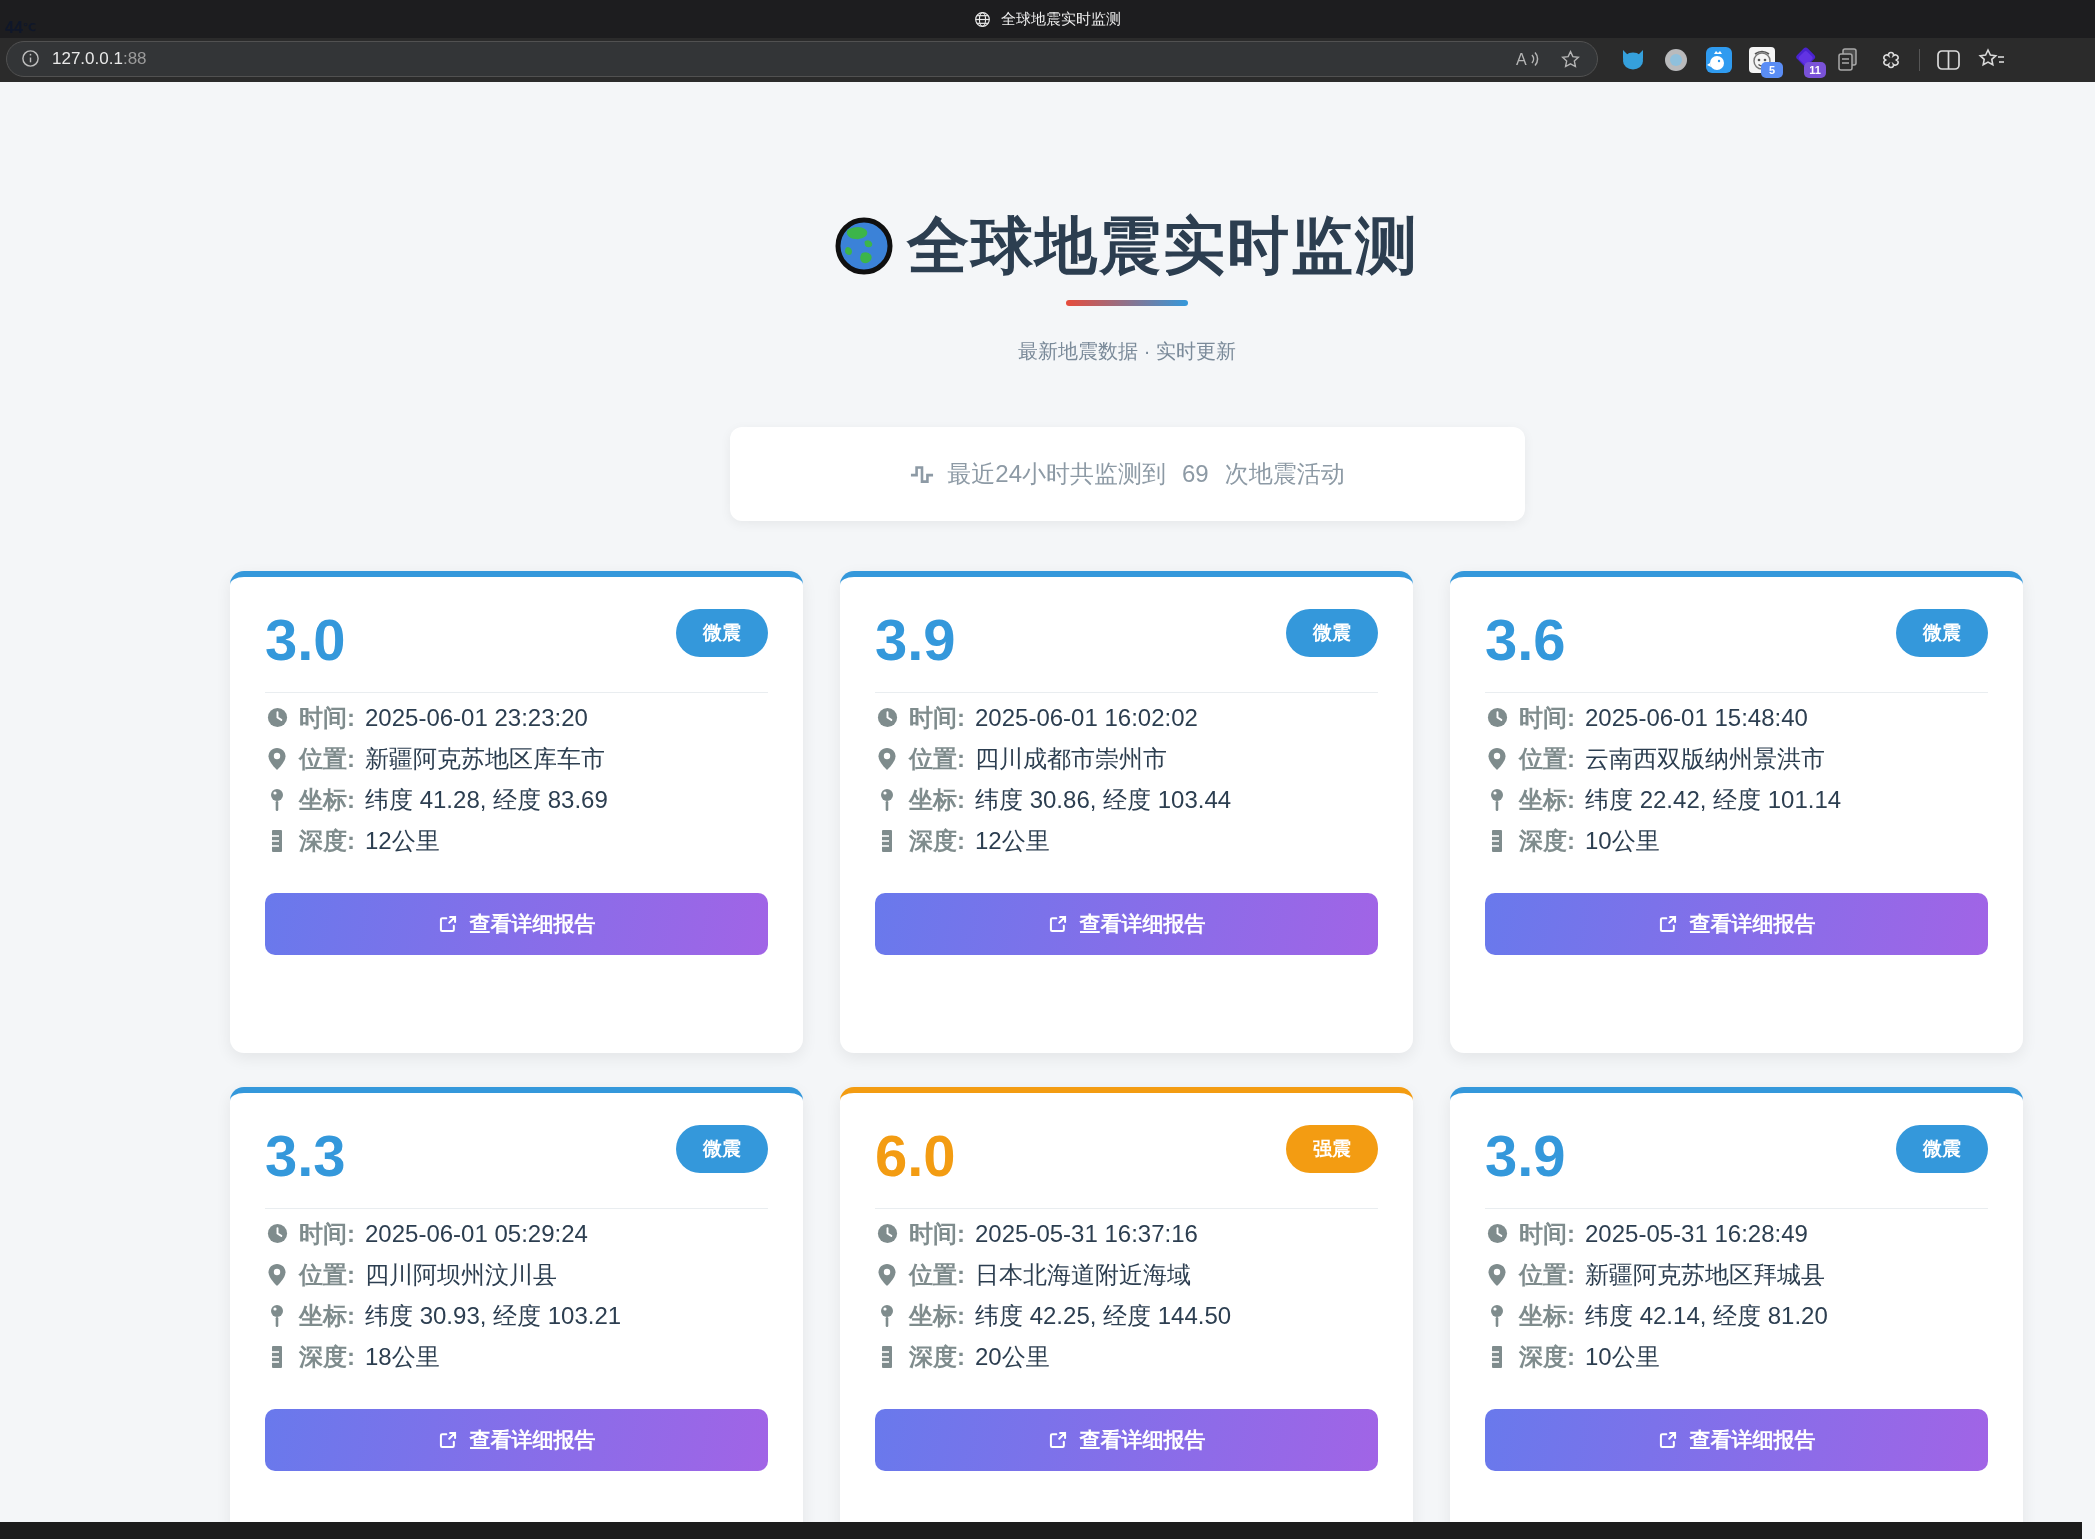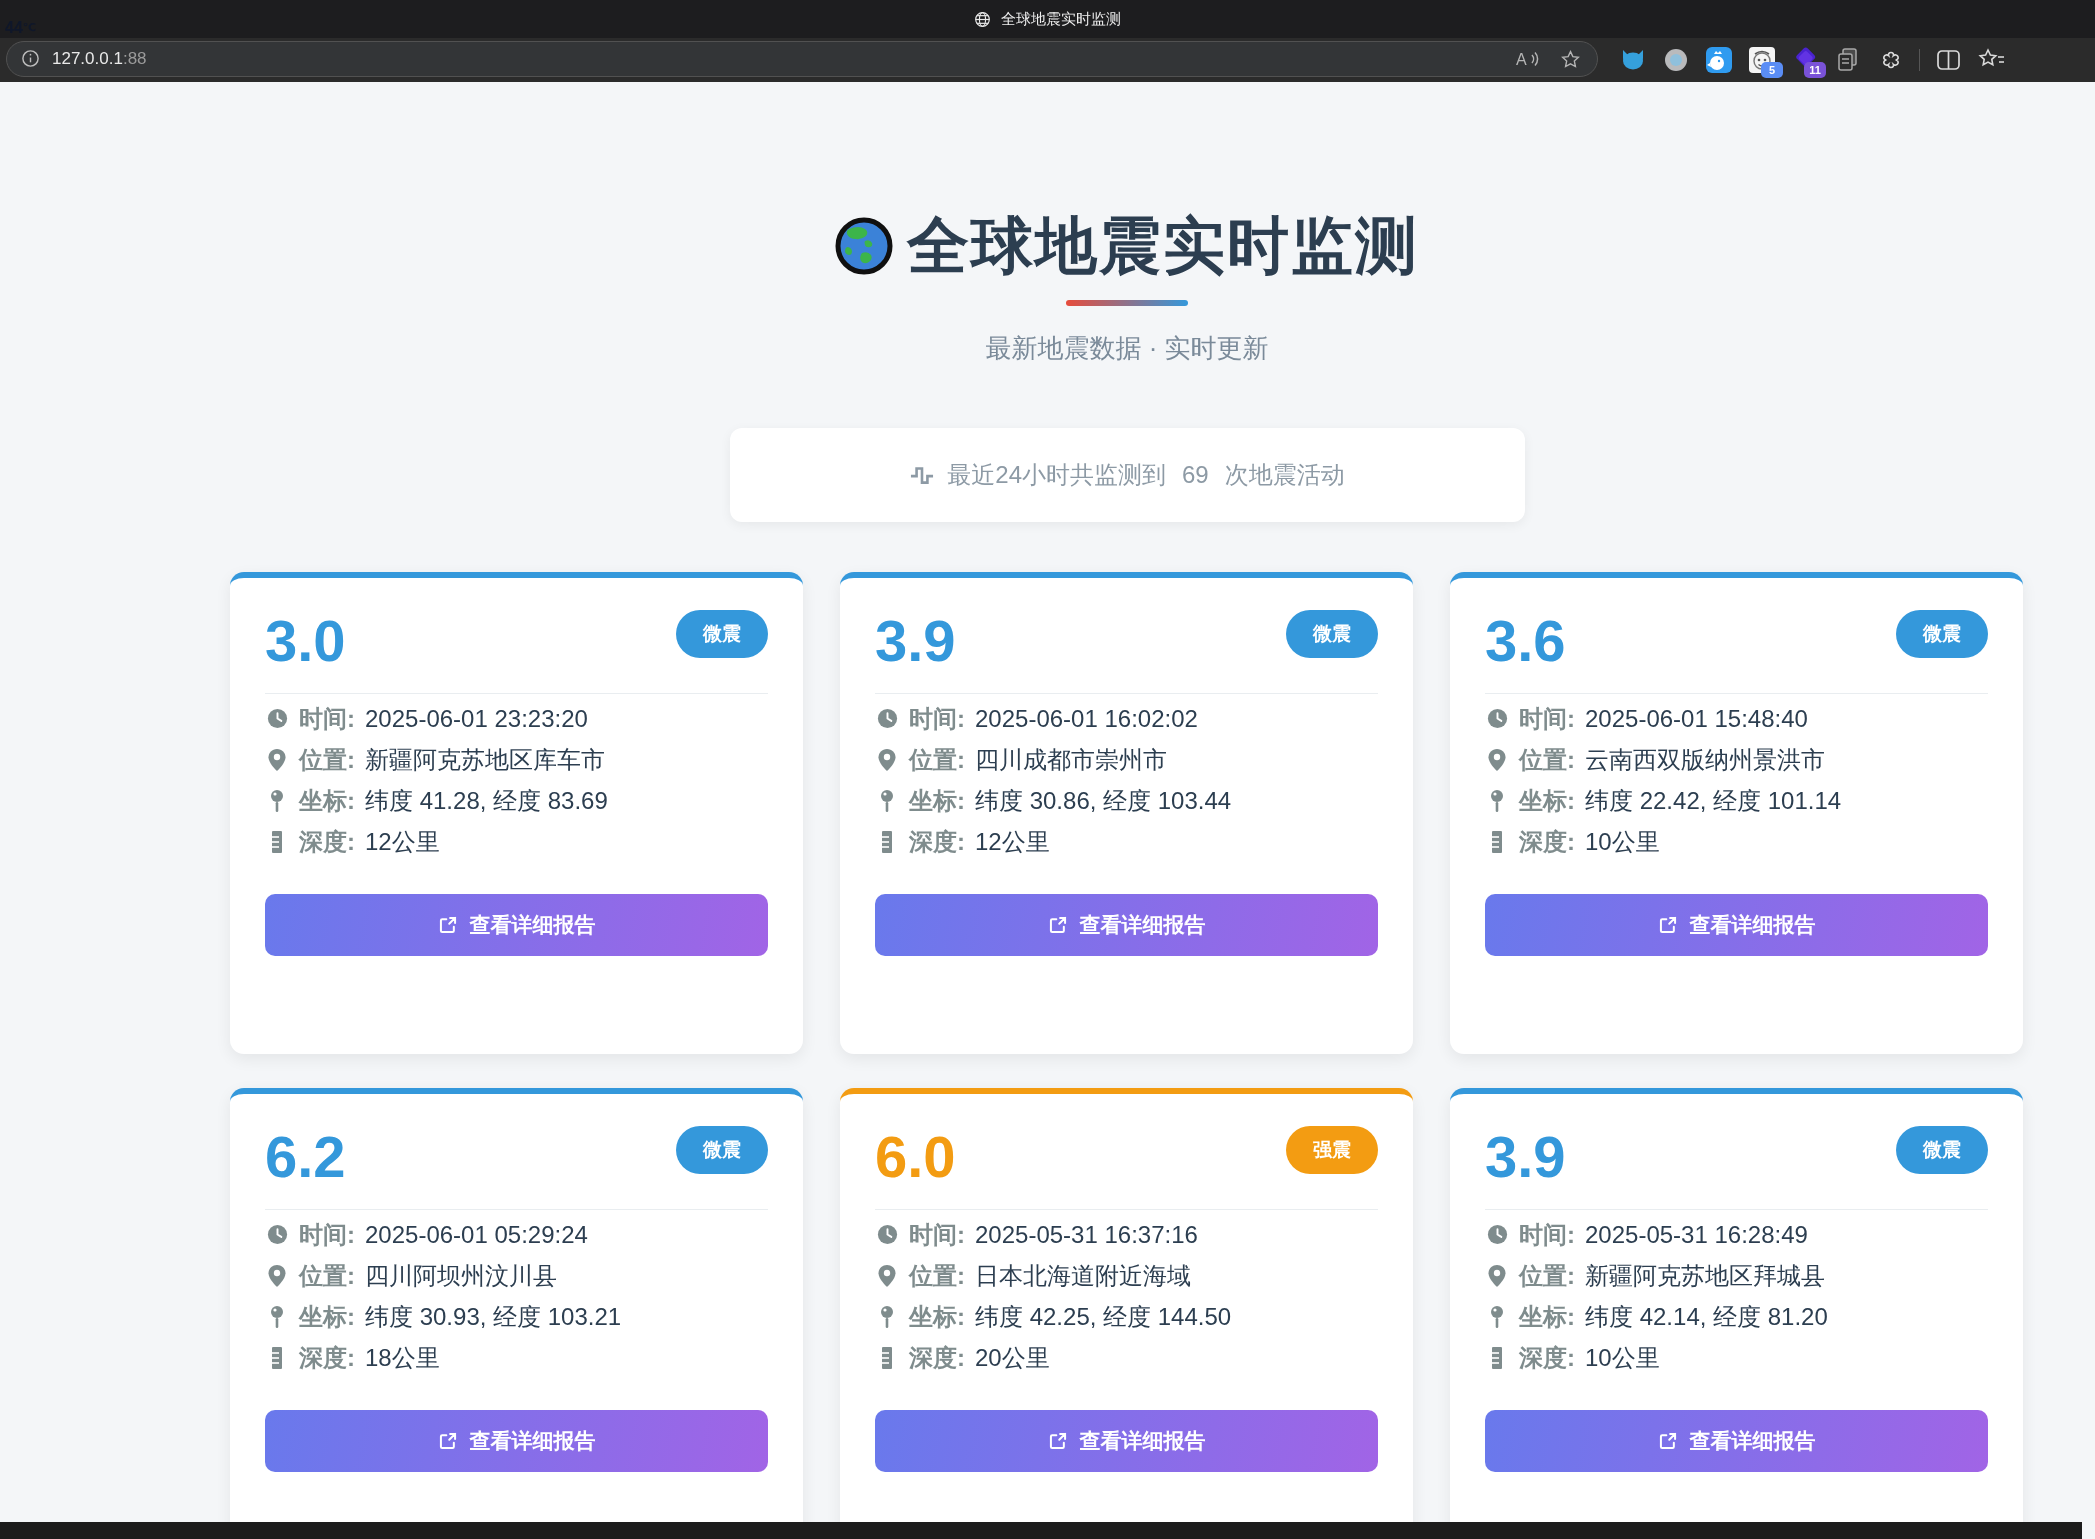--- a/index.html
+++ b/index.html
@@ -24,21 +24,21 @@
   .ext-badge{position:absolute;right:-6px;bottom:-3px;min-width:16px;height:16px;border-radius:5px;color:#fff;font-size:11px;font-weight:bold;display:flex;align-items:center;justify-content:center;padding:0 3px;}
   .badge-blue{background:#5a8df5;}
   .badge-purple{background:#7a52d8;}
   .chrome-sep{width:1px;height:22px;background:#565656;}
   
   .page{position:absolute;left:0;top:82px;width:2095px;height:1457px;background:#f4f6f8;overflow:hidden;}
   .container{width:1794px;margin-left:230px;}
   .page-header{margin-top:130px;text-align:center;}
   .page-title{display:flex;align-items:center;justify-content:center;gap:14px;color:#2c3e50;font-size:62px;font-weight:800;letter-spacing:2px;line-height:1.1;}
   .title-underline{width:122px;height:6px;border-radius:3px;margin:20px auto 0;background:linear-gradient(90deg,#e74c3c,#3498db);}
-  .page-subtitle{margin-top:25px;text-align:center;color:#7a8a99;font-size:26px;}
+  .page-subtitle{margin-top:32px;text-align:center;color:#7a8a99;font-size:20px;}
   .stats-card{width:795px;height:94px;margin:62px auto 0;background:#ffffff;border-radius:12px;box-shadow:0 3px 12px rgba(0,0,0,0.06);display:flex;align-items:center;justify-content:center;gap:12px;color:#8d9aa5;font-size:24px;}
   .stats-card .num{padding:0 4px;}
   
   .grid{margin-top:50px;display:grid;grid-template-columns:573px 573px 573px;column-gap:37px;row-gap:34px;}
   .card{--accent:#3498db;background:#fff;border-radius:14px;border-top:6px solid var(--accent);box-shadow:0 5px 16px rgba(0,0,0,0.07);box-sizing:border-box;height:482px;padding:30px 35px 40px;}
   .mag-row{display:flex;justify-content:space-between;align-items:flex-start;}
   .magnitude{font-size:58px;font-weight:bold;color:var(--accent);line-height:1.15;}
   .level-badge{background:var(--accent);color:#fff;font-size:19px;font-weight:bold;padding:11px 27px;border-radius:999px;margin-top:2px;}
   .card-divider{border:none;border-top:1px solid #e9edf0;margin:18px 0 4px;}
   .info-row{display:flex;align-items:center;margin-top:9px;font-size:24px;}
@@ -375,21 +375,21 @@
           <path d="M10 5 H5 a1.5 1.5 0 0 0 -1.5 1.5 V19 A1.5 1.5 0 0 0 5 20.5 H17.5 A1.5 1.5 0 0 0 19 19 V14"></path>
           <path d="M13.5 10.5 L20.5 3.5 M14.5 3.5 h6 v6"></path>
         </svg>
       </span>
       <span>查看详细报告</span>
     </button>
   </div>
 
   <div class="card" style="--accent: #3498db;">
     <div class="mag-row">
-      <div class="magnitude">6.2</div>
+      <div class="magnitude">3.3</div>
       <div class="level-badge">微震</div>
     </div>
     <hr class="card-divider">
     <div class="info-row">
       <span class="info-icon">
         <svg width="23" height="23" viewBox="0 0 24 24">
                 <circle cx="12" cy="12" r="10" fill="#7f8c8d"></circle>
                 <path d="M12 6.5 V12 l4 2.5" stroke="#fff" stroke-width="2" fill="none" stroke-linecap="round"></path>
               </svg>
       </span>

